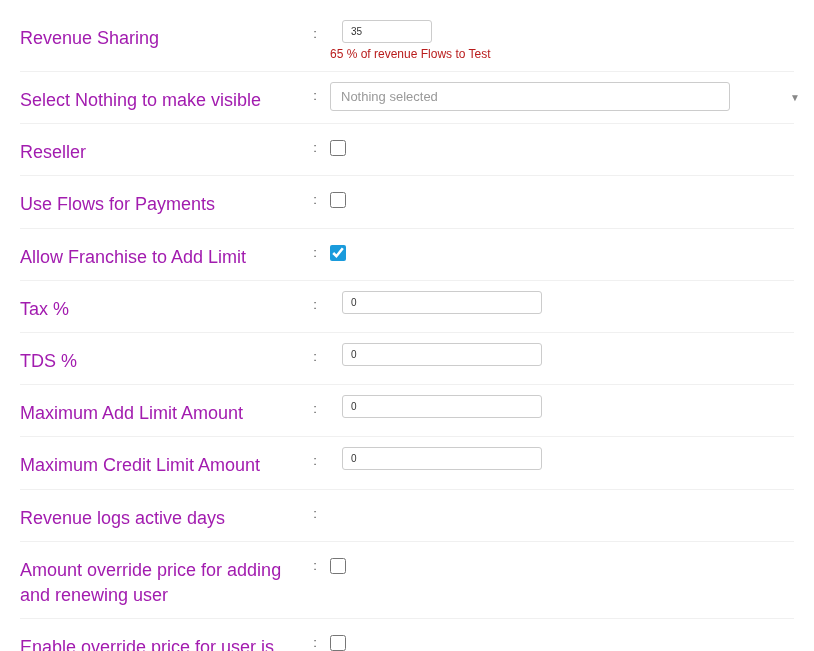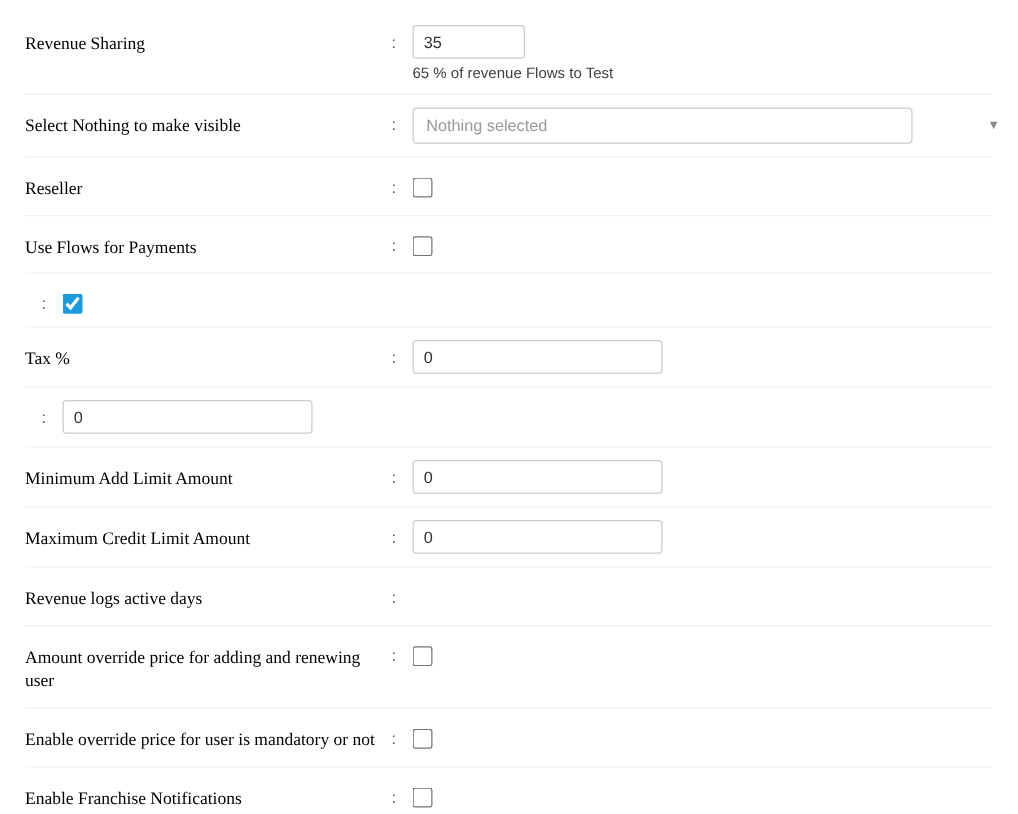--- a/index.html
+++ b/index.html
@@ -22,25 +22,24 @@
       display: flex;
       align-items: flex-start;
       padding: 10px 0;
       border-bottom: 1px solid #f0f0f0;
       min-height: 40px;
     }
 
     .form-label {
       width: 280px;
       min-width: 280px;
-      color: #000000;
-      font-size: 14px;
+      color: #a21caf;
+      font-size: 18px;
       padding-top: 6px;
       line-height: 1.4;
-      font-family: Liberation Serif, serif;
     }
 
     .form-colon {
       width: 30px;
       min-width: 30px;
       color: #555;
       padding-top: 6px;
       text-align: center;
     }
 
@@ -48,36 +47,37 @@
       flex: 1;
       display: flex;
       flex-direction: column;
       align-items: flex-start;
     }
 
     .form-input {
       border: 1px solid #ccc;
       border-radius: 3px;
       padding: 5px 8px;
-      font-size: 13px;
+      font-size: 10px;
       color: #333;
       outline: none;
+      margin-left: 12px;
     }
 
     .input-small {
       width: 90px;
     }
 
     .input-full {
       width: 200px;
     }
 
     .hint-text {
       font-size: 12px;
-      color: #404040;
+      color: #b91c1c;
       margin-top: 4px;
     }
 
     .select-dropdown {
       width: 400px;
       border: 1px solid #ccc;
       border-radius: 3px;
       padding: 6px 10px;
       font-size: 13px;
       color: #999;
@@ -152,43 +152,45 @@
 
   <div class="form-row">
     <div class="form-label">Use Flows for Payments</div>
     <div class="form-colon">:</div>
     <div class="form-control-area">
       <input type="checkbox" class="checkbox-input" style="">
     </div>
   </div>
 
   <div class="form-row">
+    <div class="form-label">Allow Franchise to Add Limit</div>
     <div class="form-colon">:</div>
     <div class="form-control-area">
       <input type="checkbox" class="checkbox-input checkbox-checked" checked="" style="">
     </div>
   </div>
 
   <div class="form-row">
     <div class="form-label">Tax %</div>
     <div class="form-colon">:</div>
     <div class="form-control-area">
       <input type="text" class="form-input input-full" value="0" style="">
     </div>
   </div>
 
   <div class="form-row">
-    <div class="form-colon">:</div>
-    <div class="form-control-area">
-      <input type="text" class="form-input input-full" value="0" style="">
-    </div>
-  </div>
-
-  <div class="form-row">
-    <div class="form-label">Minimum Add Limit Amount</div>
+    <div class="form-label">TDS %</div>
+    <div class="form-colon">:</div>
+    <div class="form-control-area">
+      <input type="text" class="form-input input-full" value="0" style="">
+    </div>
+  </div>
+
+  <div class="form-row">
+    <div class="form-label">Maximum Add Limit Amount</div>
     <div class="form-colon">:</div>
     <div class="form-control-area">
       <input type="text" class="form-input input-full" value="0" style="">
     </div>
   </div>
 
   <div class="form-row">
     <div class="form-label">Maximum Credit Limit Amount</div>
     <div class="form-colon">:</div>
     <div class="form-control-area">

